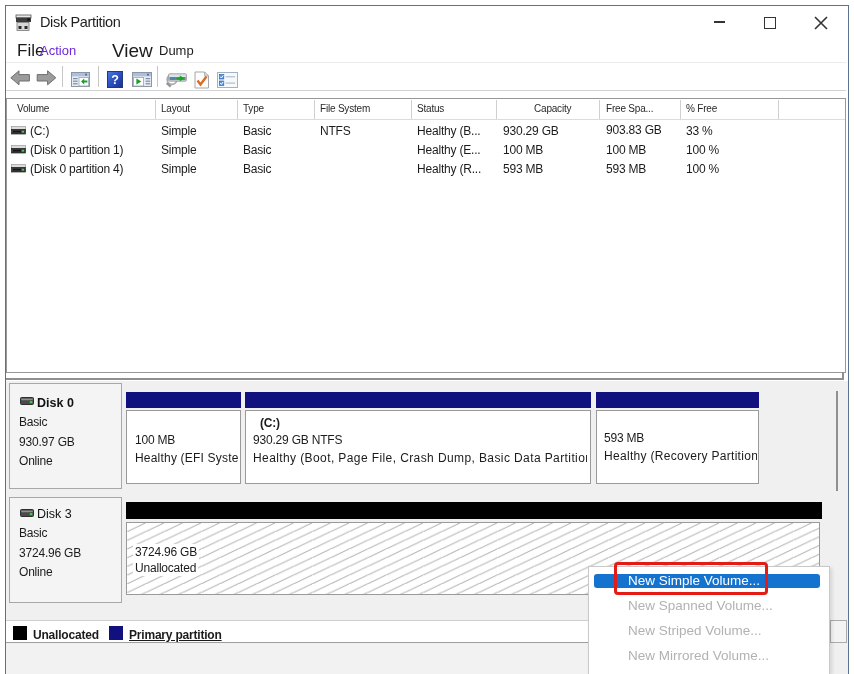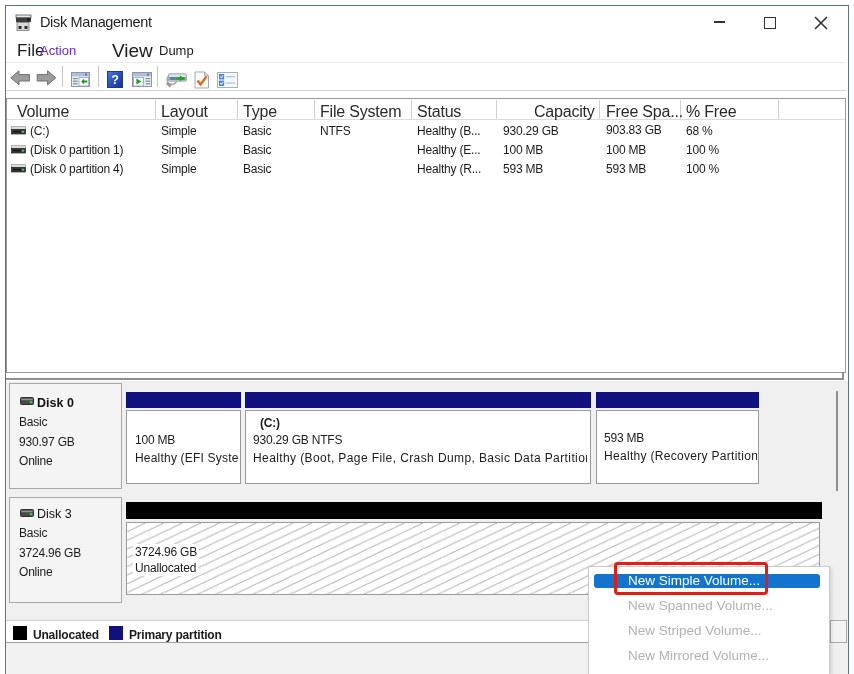--- a/index.html
+++ b/index.html
@@ -1,39 +1,39 @@
 <!DOCTYPE html>
 <html><head>
 <meta charset="utf-8">
 <style>
 html,body{margin:0;padding:0;width:854px;height:674px;background:#fff;overflow:hidden;}
 *{box-sizing:border-box;}
 body{font-family:"Liberation Sans",sans-serif;-webkit-font-smoothing:antialiased;}
 .abs{position:absolute;}
 .t12{font-size:12px;color:#1b1b1b;letter-spacing:-0.2px;white-space:nowrap;}
-.hdr{font-size:16px;color:#2a2a2a;letter-spacing:-0.2px;white-space:nowrap;}
+.hdr{font-size:10px;color:#2a2a2a;letter-spacing:-0.2px;white-space:nowrap;}
 .vline{position:absolute;width:1px;background:#d0d0d0;}
 .navy{background:#10107f;}
 .pbox{position:absolute;background:#fff;border:1px solid #9a9a9a;overflow:hidden;}
 .ptxt{position:absolute;font-size:12px;color:#1b1b1b;letter-spacing:-0.2px;white-space:nowrap;}
 </style>
 </head>
 <body>
 
 <div class="abs" style="left:5px;top:5px;width:844px;height:669px;border:1px solid #5b7390;border-bottom:none;background:#fff;"></div>
 
 <svg class="abs" style="left:15px;top:12px" width="18" height="19" viewBox="0 0 18 19">
   <rect x="1" y="3" width="15" height="3" fill="#e8e8e8" stroke="#555" stroke-width="0.8"></rect>
   <rect x="1" y="5.5" width="15" height="4.5" fill="#3c3c3c"></rect>
   <rect x="12" y="6.5" width="3" height="2" fill="#111"></rect>
   <rect x="2" y="10.5" width="12" height="8" fill="#d9d9d9" stroke="#777" stroke-width="0.8"></rect>
   <rect x="3.5" y="14" width="3" height="3" fill="#2c2c2c"></rect>
   <rect x="9.5" y="14" width="3" height="3" fill="#2c2c2c"></rect>
 </svg>
-<div class="abs" style="left:40px;top:13px;height:18px;line-height:18px;font-size:14.5px;letter-spacing:-0.35px;color:#1f1f1f;">Disk Management</div>
+<div class="abs" style="left:40px;top:13px;height:18px;line-height:18px;font-size:14.5px;letter-spacing:-0.35px;color:#1f1f1f;">Disk Partition</div>
 
 <div class="abs" style="left:714px;top:21px;width:11px;height:2px;background:#333;"></div>
 <div class="abs" style="left:764px;top:17px;width:12px;height:12px;border:1.5px solid #333;"></div>
 <svg class="abs" style="left:814px;top:16px" width="14" height="14" viewBox="0 0 14 14">
   <path d="M1 1 L13 13 M13 1 L1 13" stroke="#333" stroke-width="1.6"></path>
 </svg>
 
 <div class="abs" style="top:43px;height:16px;line-height:16px;font-size:17px;color:#1b1b1b;left:17px;">File</div>
 <div class="abs" style="top:43px;height:16px;line-height:16px;font-size:13px;color:#6d28d9;left:40px;">Action</div>
 <div class="abs" style="top:43px;height:16px;line-height:16px;font-size:19px;color:#1b1b1b;left:112px;">View</div>
@@ -148,21 +148,21 @@
   <rect x="2" y="4.8" width="8" height="1.6" fill="#161616"></rect>
   <rect x="10.8" y="4.8" width="2.2" height="1.8" fill="#3ed645"></rect>
 </svg>
 <div class="abs t12" style="left:30px;top:124px;">(C:)</div>
 <div class="abs t12" style="left:161px;top:124px;">Simple</div>
 <div class="abs t12" style="left:243px;top:124px;">Basic</div>
 <div class="abs t12" style="left:320px;top:124px;">NTFS</div>
 <div class="abs t12" style="left:417px;top:124px;">Healthy (B...</div>
 <div class="abs t12" style="left:503px;top:124px;">930.29 GB</div>
 <div class="abs t12" style="left:606px;top:123px;">903.83 GB</div>
-<div class="abs t12" style="left:686px;top:124px;">68 %</div>
+<div class="abs t12" style="left:686px;top:124px;">33 %</div>
 <div class="abs t12" style="left:30px;top:143px;">(Disk 0 partition 1)</div>
 <div class="abs t12" style="left:161px;top:143px;">Simple</div>
 <div class="abs t12" style="left:243px;top:143px;">Basic</div>
 <div class="abs t12" style="left:417px;top:143px;">Healthy (E...</div>
 <div class="abs t12" style="left:503px;top:143px;">100 MB</div>
 <div class="abs t12" style="left:606px;top:143px;">100 MB</div>
 <div class="abs t12" style="left:686px;top:143px;">100 %</div>
 <div class="abs t12" style="left:30px;top:162px;">(Disk 0 partition 4)</div>
 <div class="abs t12" style="left:161px;top:162px;">Simple</div>
 <div class="abs t12" style="left:243px;top:162px;">Basic</div>
@@ -229,21 +229,21 @@
 <div class="abs ptxt" style="left:133px;top:560px;height:16px;line-height:16px;background:#fff;padding:0 2px;">Unallocated</div>
 
 <div class="abs" style="left:830px;top:381px;width:18px;height:293px;background:#f0f0f0;"></div>
 <div class="abs" style="left:836px;top:391px;width:2px;height:100px;background:#909090;"></div>
 <div class="abs" style="left:830px;top:620px;width:17px;height:23px;background:#f3f3f3;border:1px solid #ababab;"></div>
 
 <div class="abs" style="left:6px;top:620px;width:824px;height:23px;background:#fff;border-top:1px solid #cfcfcf;border-bottom:1px solid #9f9f9f;"></div>
 <div class="abs" style="left:13px;top:626px;width:14px;height:14px;background:#000;"></div>
 <div class="abs t12" style="left:33px;top:628px;font-weight:bold;">Unallocated</div>
 <div class="abs" style="left:109px;top:626px;width:14px;height:14px;background:#10107f;"></div>
-<div class="abs t12" style="left:129px;top:628px;font-weight:bold;">Primary partition</div>
+<div class="abs t12" style="left:129px;top:628px;font-weight:bold;text-decoration:underline;">Primary partition</div>
 <div class="abs" style="left:6px;top:644px;width:824px;height:30px;background:#f2f2f2;"></div>
 
 <div class="abs" style="left:588px;top:566px;width:242px;height:108px;background:#fff;border:1px solid #c9c9c9;border-bottom:none;box-shadow:2px 2px 4px rgba(0,0,0,0.12);"></div>
 <div class="abs" style="left:594px;top:574px;width:226px;height:14px;background:#1373cf;border-radius:3px;"></div>
 <div class="abs" style="left:628px;top:574px;height:14px;line-height:14px;font-size:13.5px;color:#fff;white-space:nowrap;">New Simple Volume...</div>
 <div class="abs" style="left:628px;top:598px;height:15px;line-height:15px;font-size:13.5px;color:#b2b2b2;white-space:nowrap;">New Spanned Volume...</div>
 <div class="abs" style="left:628px;top:623px;height:15px;line-height:15px;font-size:13.5px;color:#b2b2b2;white-space:nowrap;">New Striped Volume...</div>
 <div class="abs" style="left:628px;top:648px;height:15px;line-height:15px;font-size:13.5px;color:#b2b2b2;white-space:nowrap;">New Mirrored Volume...</div>
 
 <div class="abs" style="left:614px;top:562px;width:154px;height:33px;border:3px solid #e51c15;border-radius:4px;"></div>

